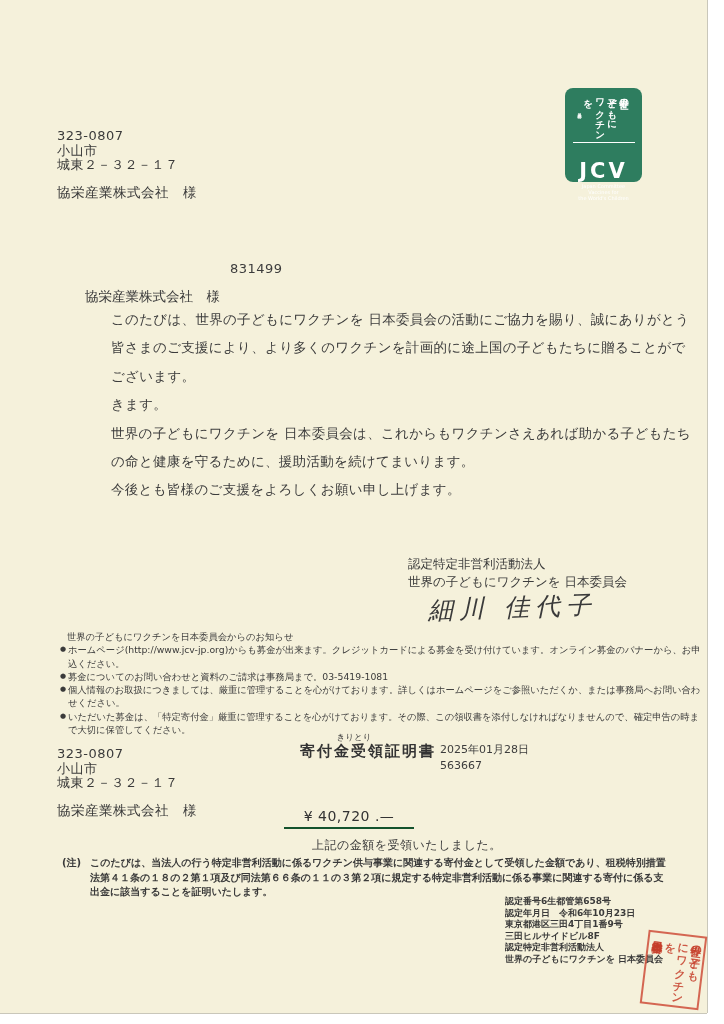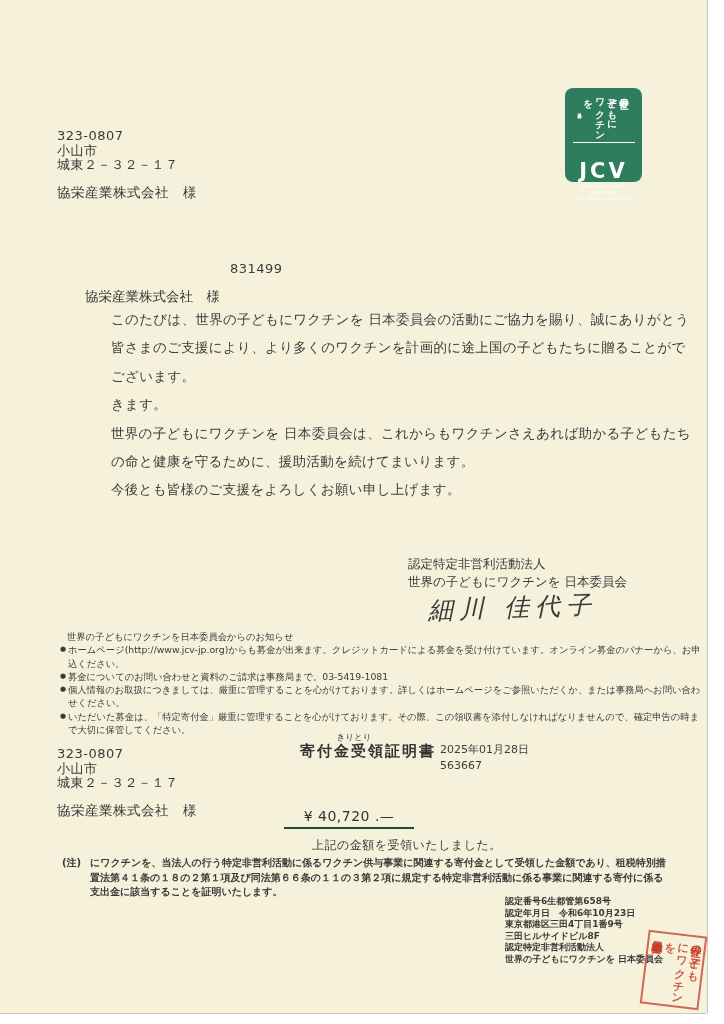--- a/index.html
+++ b/index.html
@@ -154,21 +154,21 @@
     <div>小山市</div>
     <div>城東２－３２－１７</div>
     <div class="name">協栄産業株式会社　様</div>
   </div>
 
   <div class="abs amount">¥ 40,720 .—</div>
   <div class="abs amount-note">上記の金額を受領いたしました。</div>
 
   <div class="abs note">
     <span class="lbl">(注)</span>
-    <span class="txt">にワクチンを、当法人の行う特定非営利活動に係るワクチン供与事業に関連する寄付金として受領した金額であり、租税特別措置法第４１条の１８の２第１項及び同法第６６条の１１の３第２項に規定する特定非営利活動に係る事業に関連する寄付に係る支出金に該当することを証明いたします。</span>
+    <span class="txt">このたびは、当法人の行う特定非営利活動に係るワクチン供与事業に関連する寄付金として受領した金額であり、租税特別措置法第４１条の１８の２第１項及び同法第６６条の１１の３第２項に規定する特定非営利活動に係る事業に関連する寄付に係る支出金に該当することを証明いたします。</span>
   </div>
 
   <div class="abs issuer">
     <div>認定番号6生都管第658号</div>
     <div>認定年月日　令和6年10月23日</div>
     <div>東京都港区三田4丁目1番9号</div>
     <div>三田ヒルサイドビル8F</div>
     <div>認定特定非営利活動法人</div>
     <div>世界の子どもにワクチンを 日本委員会</div>
   </div>

